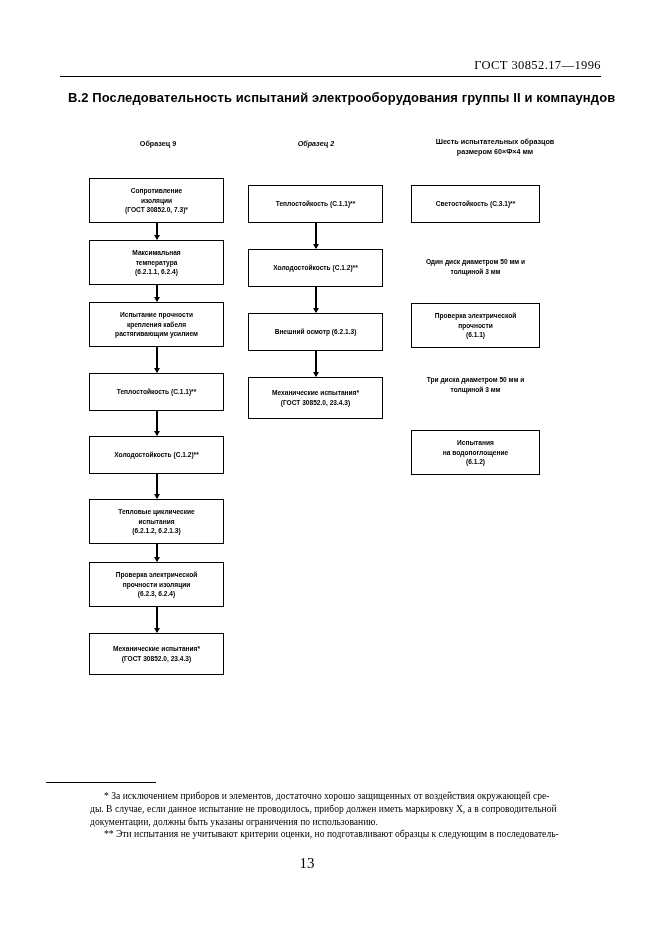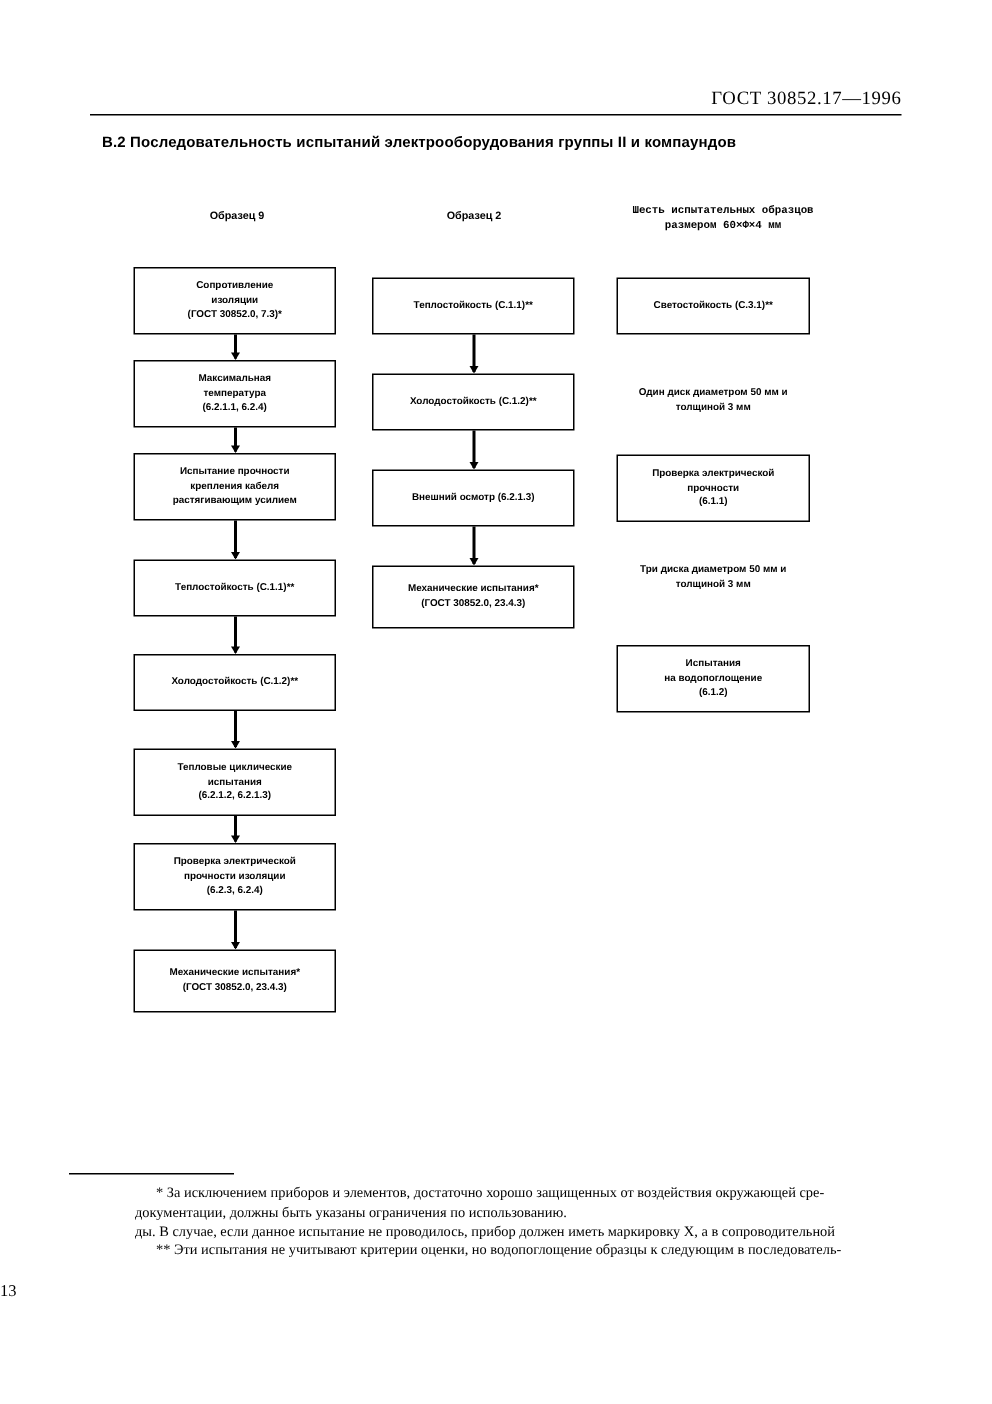--- a/index.html
+++ b/index.html
@@ -36,36 +36,36 @@
     left: 60px;
     right: 60px;
     height: 1px;
     background: #000;
   }
   
   .section-title {
     position: absolute;
     top: 90px;
     left: 68px;
-    font-size: 10px;
+    font-size: 13px;
     font-weight: bold;
     letter-spacing: 0.1px;
     text-align: right;
   }
   
   .col-head {
     position: absolute;
     font-size: 7.2px;
     font-weight: bold;
     text-align: center;
     line-height: 1.35;
   }
   #col-head-1 { top: 139px; left: 93px; width: 130px; }
-  #col-head-2 { top: 139px; left: 248px; width: 136px; }
-  #col-head-3 { top: 137px; left: 406px; width: 152px; font-family: Liberation Mono, monospace; }
+  #col-head-2 { top: 139px; left: 248px; width: 136px; font-style: italic; }
+  #col-head-3 { top: 137px; left: 419px; width: 152px; }
 
   
   .box {
     position: absolute;
     border: 1.6px solid #000;
     background: #fff;
     box-sizing: border-box;
     display: flex;
     align-items: center;
     justify-content: center;
@@ -125,23 +125,23 @@
     text-align: justify;
     margin-left: 44px;
   }
   .footnotes p { margin: 0; }
   .indent { text-indent: 14px; }
   .page-num {
     position: absolute;
     top: 855px;
     left: 0;
     width: 614px;
-    text-align: left;
+    text-align: center;
     font-family: "Liberation Serif", serif;
-    font-size: 11px;
+    font-size: 15px;
   }
 </style>
 </head>
 <body>
 
 <div class="page">
 
   <div class="header">ГОСТ 30852.17—1996</div>
   <div class="header-rule"></div>
 
@@ -277,20 +277,20 @@
     <div>
       <span>Испытания</span>
       <span>на водопоглощение</span>
       <span>(6.1.2)</span>
     </div>
   </div>
 
   <div class="fn-rule"></div>
   <div class="footnotes">
     <p class="indent">* За исключением приборов и элементов, достаточно хорошо защищенных от воздействия окружающей сре-</p>
+    <p>ды. В случае, если данное испытание не проводилось, прибор должен иметь маркировку X, а в сопроводительной</p>
     <p>документации, должны быть указаны ограничения по использованию.</p>
-    <p>ды. В случае, если данное испытание не проводилось, прибор должен иметь маркировку X, а в сопроводительной</p>
-    <p class="indent">** Эти испытания не учитывают критерии оценки, но водопоглощение образцы к следующим в последователь-</p>
+    <p class="indent">** Эти испытания не учитывают критерии оценки, но подготавливают образцы к следующим в последователь-</p>
   </div>
 
   <div class="page-num">13</div>
 
 </div>
 
 </body></html>

